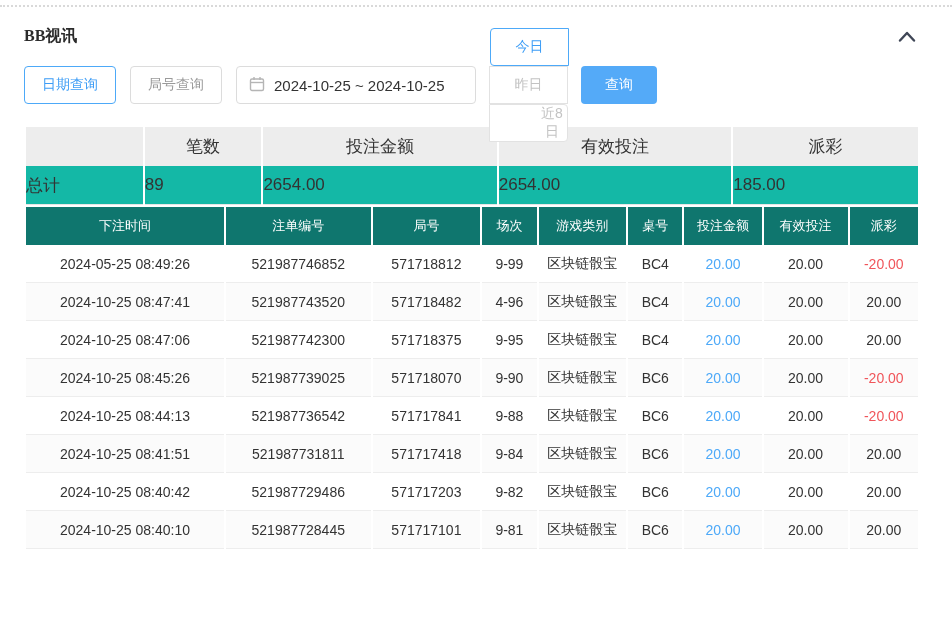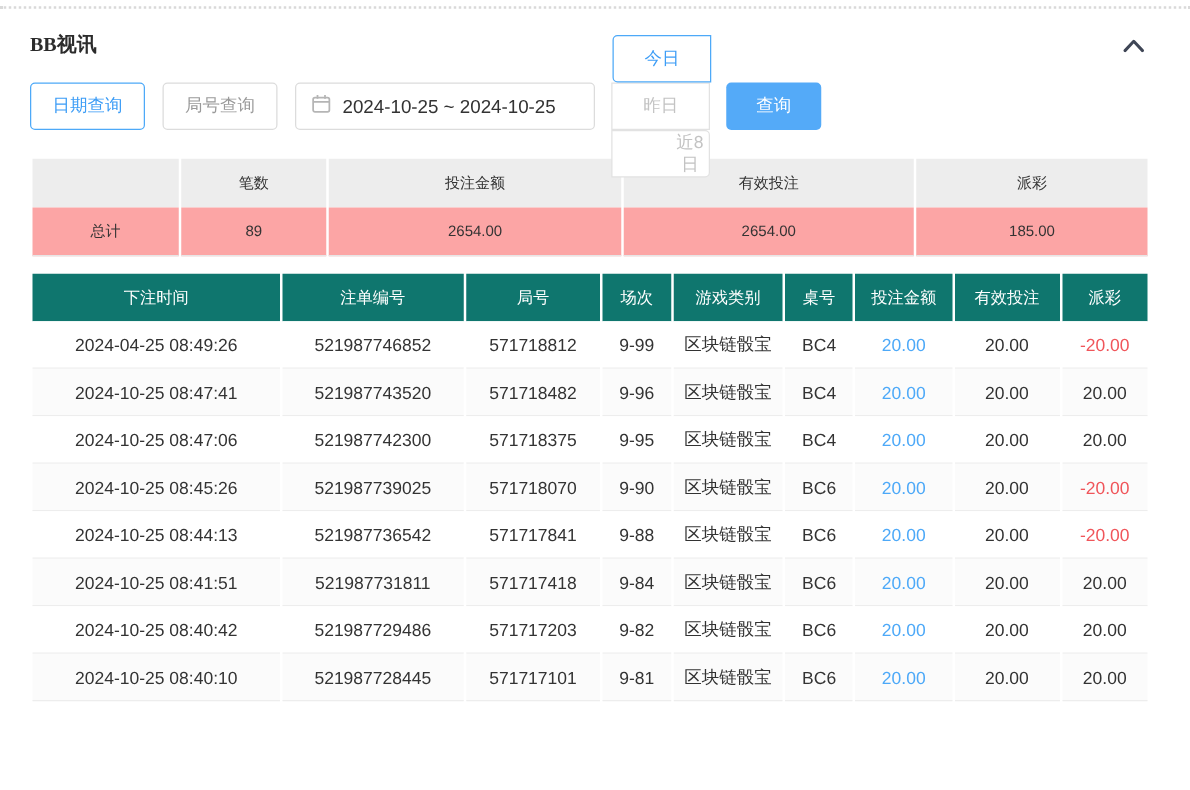--- a/index.html
+++ b/index.html
@@ -19,23 +19,23 @@
   .date-input { height:38px; width:240px; border:1px solid #dcdcdc; border-radius:4px;
     display:flex; align-items:center; gap:9px; padding:0 12px; font-size:15px; color:#333; cursor:pointer; background:#fff; }
   .btn-group { display:flex;flex-direction:column; }
   .btn-group .btn { width:79px; border:1px solid #e2e2e2; color:#c3c3c3; margin-left:-1px; }
   .btn-group .btn:first-child { border-radius:4px 0 0 4px; margin-left:0; }
   .btn-group .btn:last-child { border-radius:0 4px 4px 0;padding-left:47px; }
   .btn-group .btn.active { border-color:#4da9f8; color:#3d9df6; position:relative; z-index:1; }
   .btn-primary { width:76px; border:none; border-radius:4px; background:#54aaf8; color:#fff; margin-left:-2px; }
 
   table { width:100%; border-collapse:separate; border-spacing:2px 0; table-layout:fixed; }
-  .summary { font-size:12px; margin-bottom:14px; }
+  .summary { font-size:17px; margin-bottom:2px; }
   .summary th { background:#ededed; height:39px; font-weight:normal; color:#333; text-align:center; }
-  .summary td { background:#fca5a5; height:39px; text-align:center; color:#333;
+  .summary td { background:#14b8a6; height:39px; color:#333;
     border-bottom:1px solid #e6e6e6; }
 
   .detail th { background:#0f766e; color:#fff; height:38px; font-weight:normal; font-size:13px; text-align:center; }
   .detail td { background:#fff; height:38px; text-align:center; font-size:14px; color:#333;
     border-bottom:1px solid #ededed; }
   .detail tr:nth-child(even) td { background:#fbfbfb; }
   .detail td.bet-link { color:#4da9f8; cursor:pointer; }
   .detail td[data-sign="negative"] { color:#f0555a; }
 </style>
 </head>
@@ -129,35 +129,35 @@
         <th>场次</th>
         <th>游戏类别</th>
         <th>桌号</th>
         <th>投注金额</th>
         <th>有效投注</th>
         <th>派彩</th>
       </tr>
     </thead>
     <tbody>
       <tr>
-        <td>2024-04-25 08:49:26</td>
+        <td>2024-05-25 08:49:26</td>
         <td>521987746852</td>
         <td>571718812</td>
         <td>9-99</td>
         <td>区块链骰宝</td>
         <td>BC4</td>
         <td class="bet-link">20.00</td>
         <td>20.00</td>
         <td data-sign="negative">-20.00</td>
       </tr>
       <tr>
         <td>2024-10-25 08:47:41</td>
         <td>521987743520</td>
         <td>571718482</td>
-        <td>9-96</td>
+        <td>4-96</td>
         <td>区块链骰宝</td>
         <td>BC4</td>
         <td class="bet-link">20.00</td>
         <td>20.00</td>
         <td data-sign="positive">20.00</td>
       </tr>
       <tr>
         <td>2024-10-25 08:47:06</td>
         <td>521987742300</td>
         <td>571718375</td>

